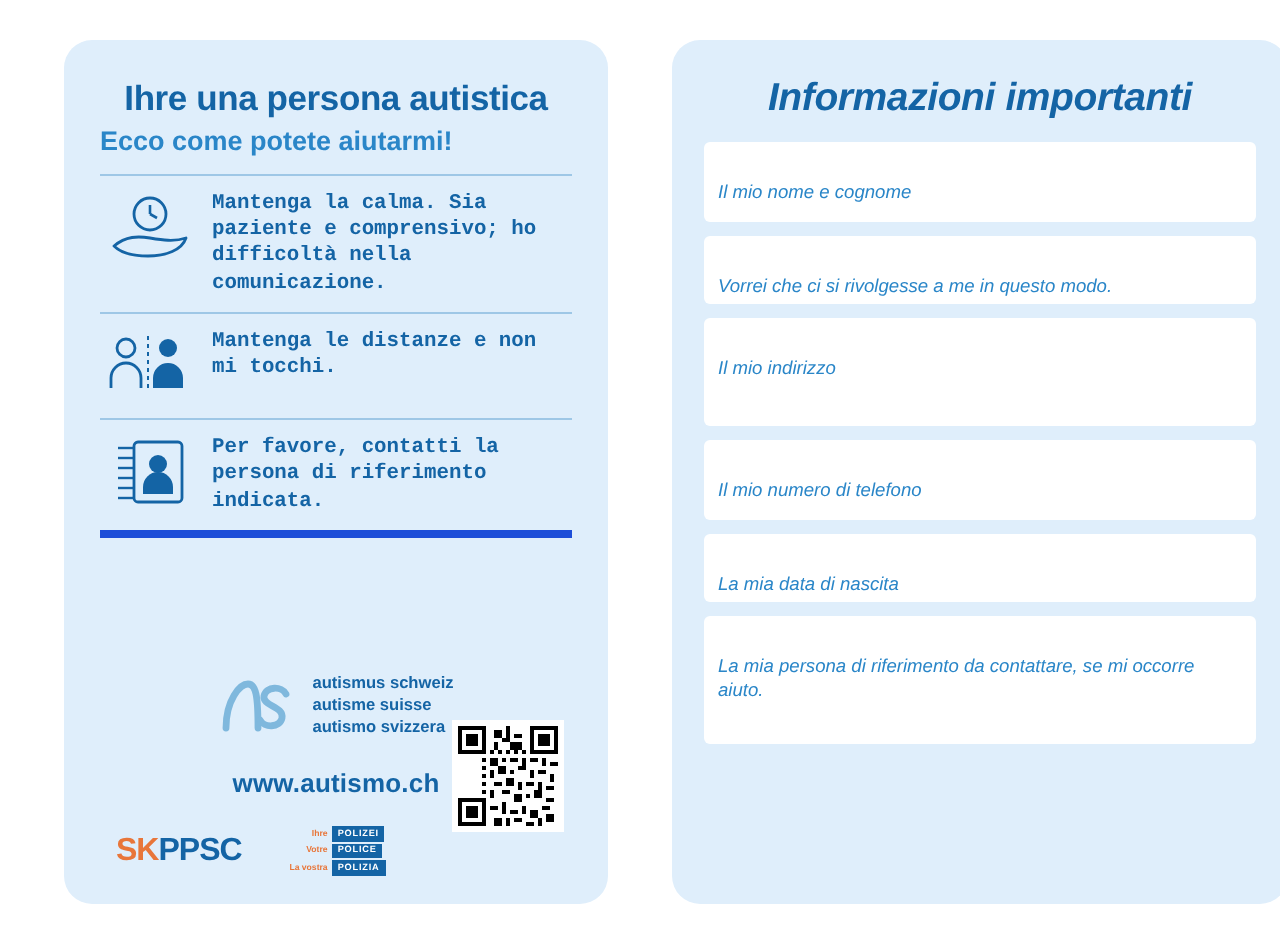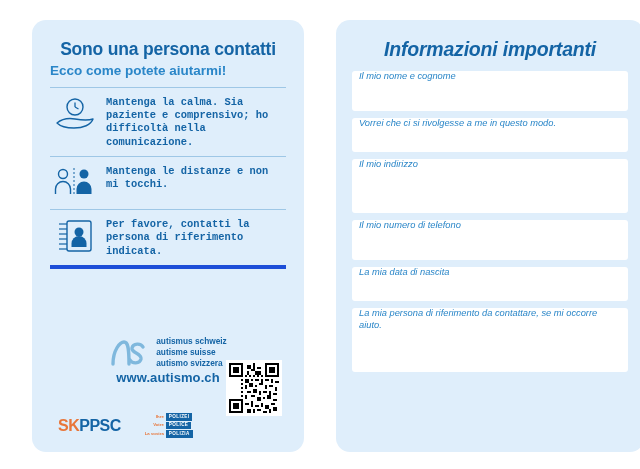--- a/index.html
+++ b/index.html
@@ -118,21 +118,21 @@
     color: #1464a5;
     font-size: 8.3px;
     line-height: 1.35;
     font-weight: bold;
   }
   .logo-names div { white-space: nowrap; }
   .website {
     color: #1464a5;
     font-size: 13px;
     font-weight: bold;
-    margin-top: 0;
+    margin-top: 14px;
     letter-spacing: 0.1px;
   }
 
   
   .qr {
     position: absolute;
     right: 22px;
     bottom: 36px;
     width: 56px;
     height: 56px;
@@ -191,39 +191,39 @@
     font-size: 19.5px;
     font-weight: bold;
     text-align: center;
     margin: 4px 0 10px 0;
     letter-spacing: -0.2px;
   }
   .field {
     background: #ffffff;
     border-radius: 3px;
     margin-bottom: 7px;
-    padding: 0 7px 4px 7px;
+    padding: 20px 7px 4px 7px;
     box-sizing: border-box;
   }
   .field-label {
     color: #2a86c8;
     font-size: 9.3px;
     line-height: 1.25;
     margin-bottom: 2px;
   }
   .field-writeline { display: block; }
 </style>
 </head>
 <body>
 
 <div class="page">
 
   <div class="card card-left">
 
-    <div class="title-main">Sono una persona contatti</div>
+    <div class="title-main">Ihre una persona autistica</div>
     <div class="title-sub">Ecco come potete aiutarmi!</div>
 
     <div class="tips">
 
       <div class="tip">
         <div class="tip-icon">
           <svg width="44" height="34" viewBox="0 0 44 34">
             <circle cx="22" cy="10" r="8" fill="none" stroke="#1464a5" stroke-width="1.4"></circle>
             <line x1="22" y1="10" x2="22" y2="5.5" stroke="#1464a5" stroke-width="1.3"></line>
             <line x1="22" y1="10" x2="25.5" y2="12" stroke="#1464a5" stroke-width="1.3"></line>

